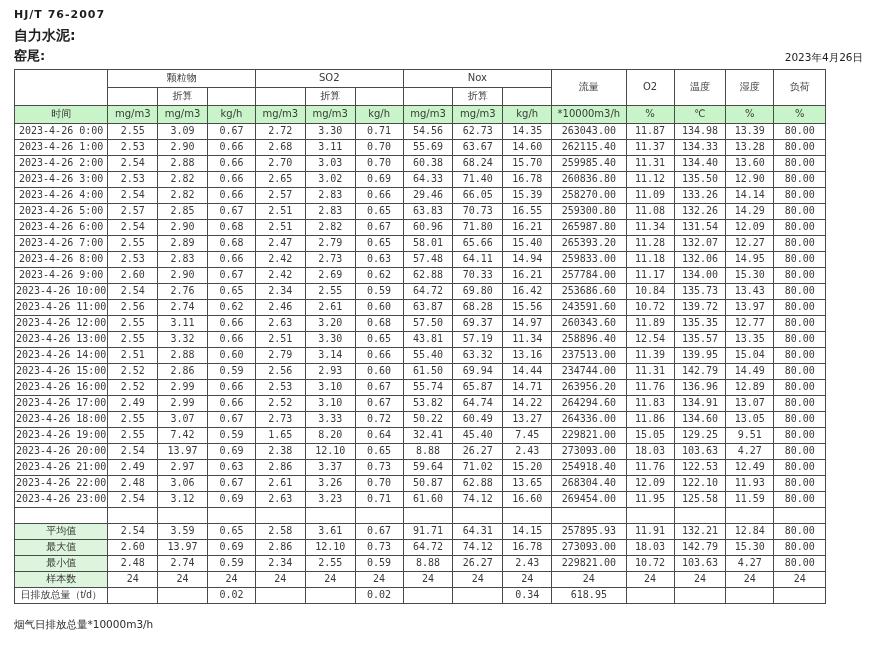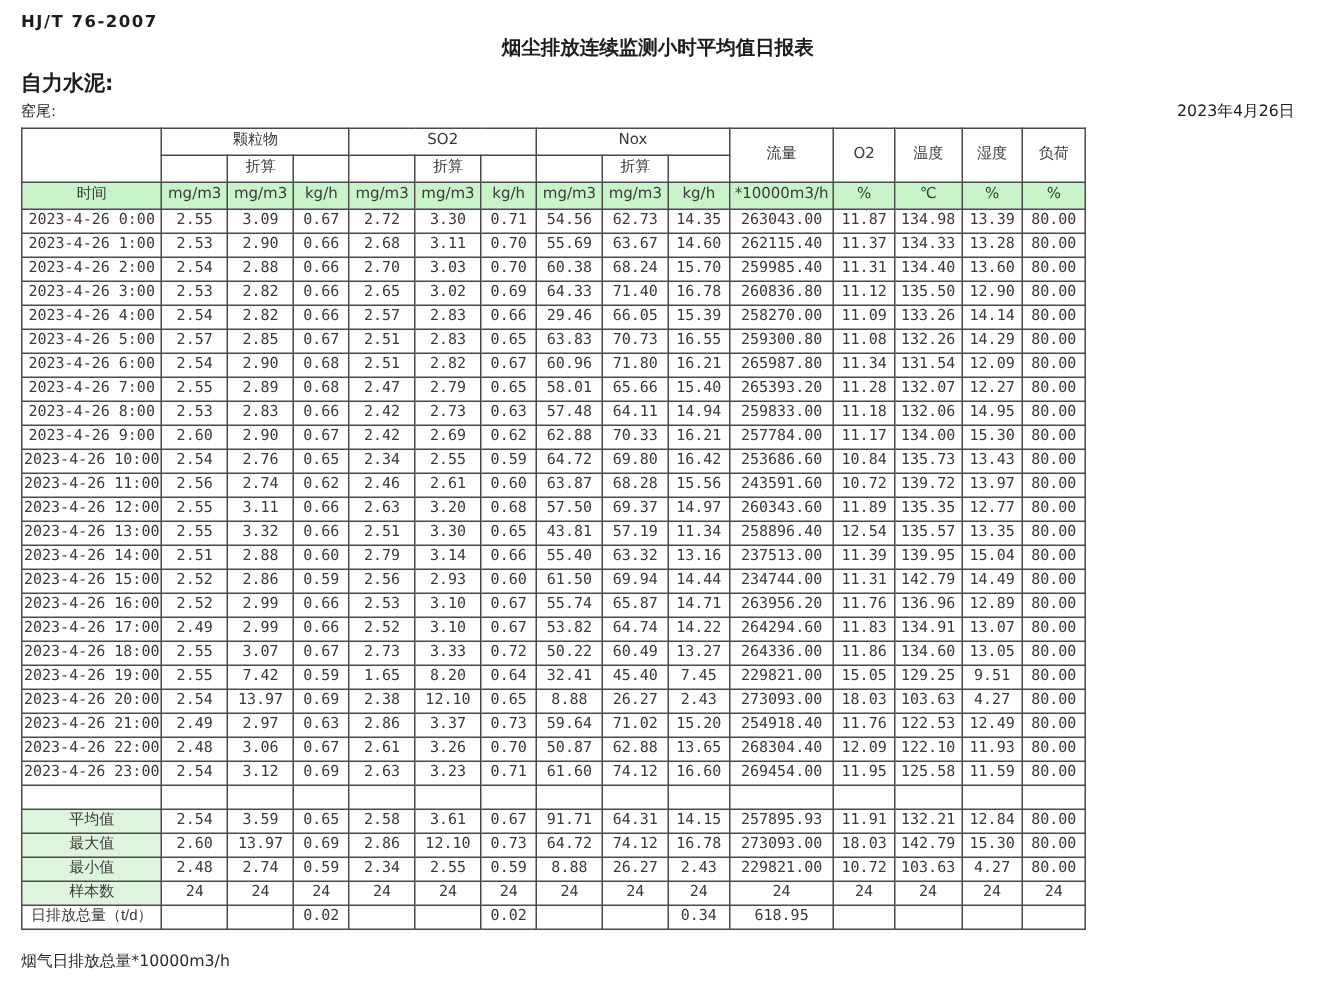--- a/index.html
+++ b/index.html
@@ -2,28 +2,28 @@
 <html style="--units-green: #c9f4c9; --summary-green: #ddf4dd;"><head>
 <meta charset="utf-8">
 <style>
   * { margin: 0; padding: 0; box-sizing: border-box; }
   html, body { background: #ffffff; }
   body {
     width: 882px; height: 667px; overflow: hidden;
     font-family: "DejaVu Sans", "Liberation Sans", sans-serif;
     color: #1d1d1d;
   }
-  .page { width: 724px; height: 667px; position: relative; }
+  .page { width: 826px; height: 667px; position: relative; }
 
   .doc-header { margin: 0 0 0 14px; width: 849px; }
   .std-code { padding-top: 8px; font-size: 11px; font-weight: bold; letter-spacing: 1px; }
   .report-title { text-align: center; font-size: 13px; font-weight: bold; margin-top: 2px; }
   .company-line { font-size: 14px; font-weight: bold; margin-top: 6px; }
   .stack-date-row { display: flex; justify-content: space-between; align-items: flex-end; margin-top: 2px; }
-  .stack-name { font-size: 10px; font-weight: normal; }
+  .stack-name { font-size: 13px; font-weight: bold; }
   .report-date { font-size: 10.5px; font-weight: normal; }
 
   table.report {
     margin: 4px 0 0 14px;
     border-collapse: collapse;
     table-layout: fixed;
     font-size: 10px;
     font-family: "DejaVu Sans Mono", "DejaVu Sans", monospace;
   }
   table.report th, table.report td {
@@ -49,21 +49,20 @@
   .footer-line2 { margin-top: 3px; }
   .footer-unit { display: inline-block; margin-left: 72px; }
 </style>
 </head>
 <body>
 
 <div class="page">
 
   <div class="doc-header">
     <div class="std-code">HJ/T 76-2007</div>
-    <div class="report-title">烟尘排放连续监测小时平均值日报表</div>
     <div class="company-line">自力水泥:</div>
     <div class="stack-date-row">
       <span class="stack-name">窑尾:</span>
       <span class="report-date">2023年4月26日</span>
     </div>
   </div>
 
   <table class="report">
     <colgroup>
       <col style="width:88px">

